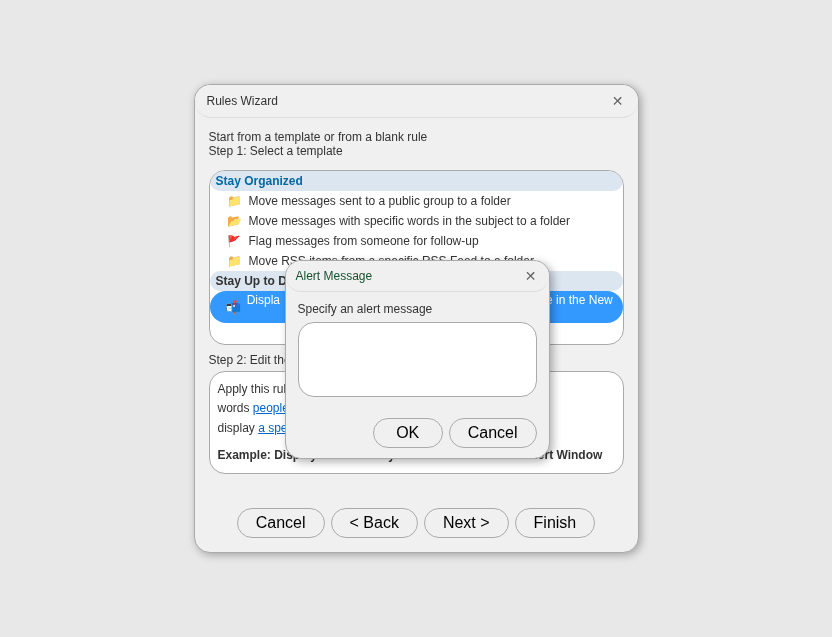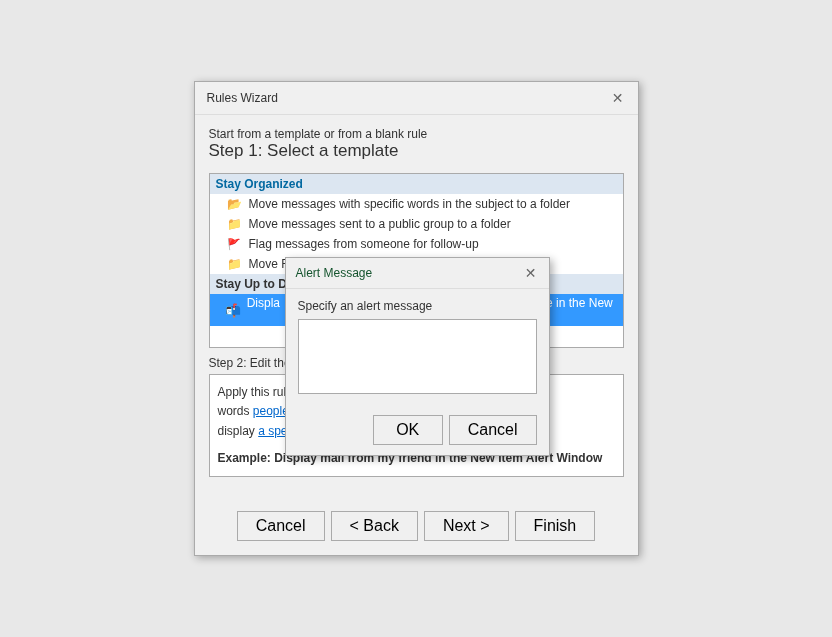--- a/index.html
+++ b/index.html
@@ -1,15 +1,15 @@
 <!DOCTYPE html>
 <html><head>
   <meta charset="utf-8">
   <style>
-    * { box-sizing: border-box; margin: 0; padding: 0; }
+    * { box-sizing: border-box; margin: 0; padding: 0; border-radius: 16px; }
     body {
       background: #e8e8e8;
       font-family: 'Segoe UI', Tahoma, Geneva, Verdana, sans-serif;
       font-size: 12px;
       display: flex;
       align-items: center;
       justify-content: center;
       width: 832px;
       height: 637px;
       overflow: hidden;
@@ -56,21 +56,21 @@
     }
 
     .subtitle {
       color: #333;
       font-size: 12px;
     }
 
     .step-label {
       color: #333;
       margin-bottom: 12px;
-      font-size: 17px;
+      font-size: 12px;
     }
 
     
     .template-list {
       border: 1px solid #aaa;
       background: white;
       margin-bottom: 8px;
       height: 175px;
       overflow: hidden;
     }
@@ -254,26 +254,26 @@
 
   <div class="window-body">
 
     <div class="subtitle">Start from a template or from a blank rule</div>
     <div class="step-label">Step 1: Select a template</div>
 
     <div class="template-list">
 
       <div class="category-header">Stay Organized</div>
       <div class="template-item">
+        <span class="icon folder-icon"></span>
+        <span>Move messages sent to a public group to a folder</span>
+      </div>
+      <div class="template-item">
         <span class="icon folder-move-icon"></span>
         <span>Move messages with specific words in the subject to a folder</span>
-      </div>
-      <div class="template-item">
-        <span class="icon folder-icon"></span>
-        <span>Move messages sent to a public group to a folder</span>
       </div>
       <div class="template-item">
         <span class="icon flag-icon"></span>
         <span>Flag messages from someone for follow-up</span>
       </div>
       <div class="template-item">
         <span class="icon folder-icon"></span>
         <span>Move RSS items from a specific RSS Feed to a folder</span>
       </div>
 

